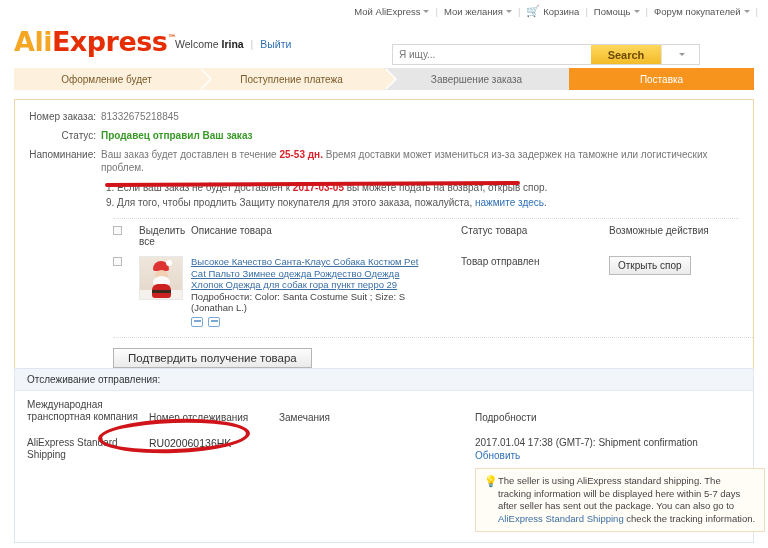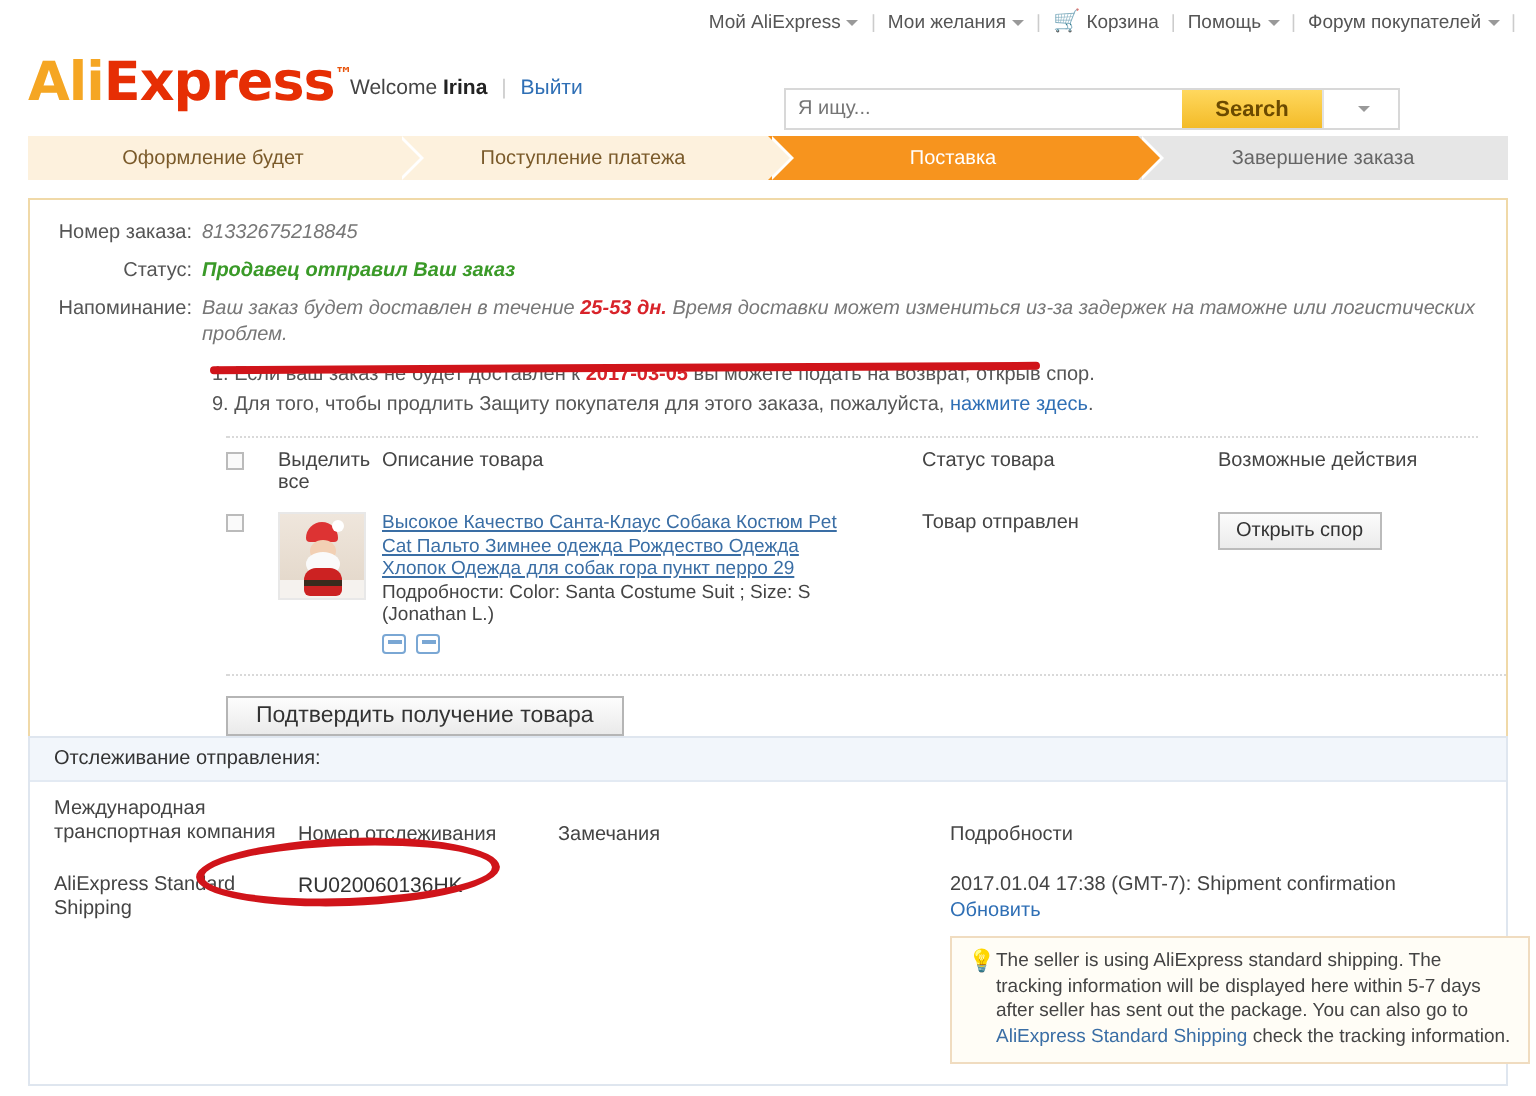--- a/index.html
+++ b/index.html
@@ -158,21 +158,21 @@
     font-size: 10px;
     line-height: 13px;
   }
   .info-label {
     width: 86px;
     text-align: right;
     color: #555;
     padding-right: 5px;
     flex: none;
   }
-  .info-value { color: #777; font-style: italic; }
+  .info-value { color: #777; }
   .info-value.green { color: #3a9a28; font-weight: bold; }
   .red-bold { color: #d8232a; font-weight: bold; }
 
   .note-list { margin: 2px 0 0 91px; }
   .note-item { font-size: 10px; color: #555; line-height: 15px; position: relative; }
   .note-item a { color: #2f6fb5; text-decoration: none; margin-top: 24px; }
 
   
   .ann-underline {
     position: absolute;
@@ -426,27 +426,27 @@
   <div class="step done2">
     <span>Оформление будет</span>
     <span class="arrow-bg"></span>
     <span class="arrow"></span>
   </div>
   <div class="step done2">
     <span>Поступление платежа</span>
     <span class="arrow-bg"></span>
     <span class="arrow"></span>
   </div>
+  <div class="step inactive">
+    <span>Завершение заказа</span>
+  </div>
   <div class="step active">
     <span>Поставка</span>
     <span class="arrow-bg"></span>
     <span class="arrow"></span>
-  </div>
-  <div class="step inactive">
-    <span>Завершение заказа</span>
   </div>
 </div>
 
 <div class="panel">
 
   <div class="info-row">
     <div class="info-label">Номер заказа:</div>
     <div class="info-value">81332675218845</div>
   </div>
 

